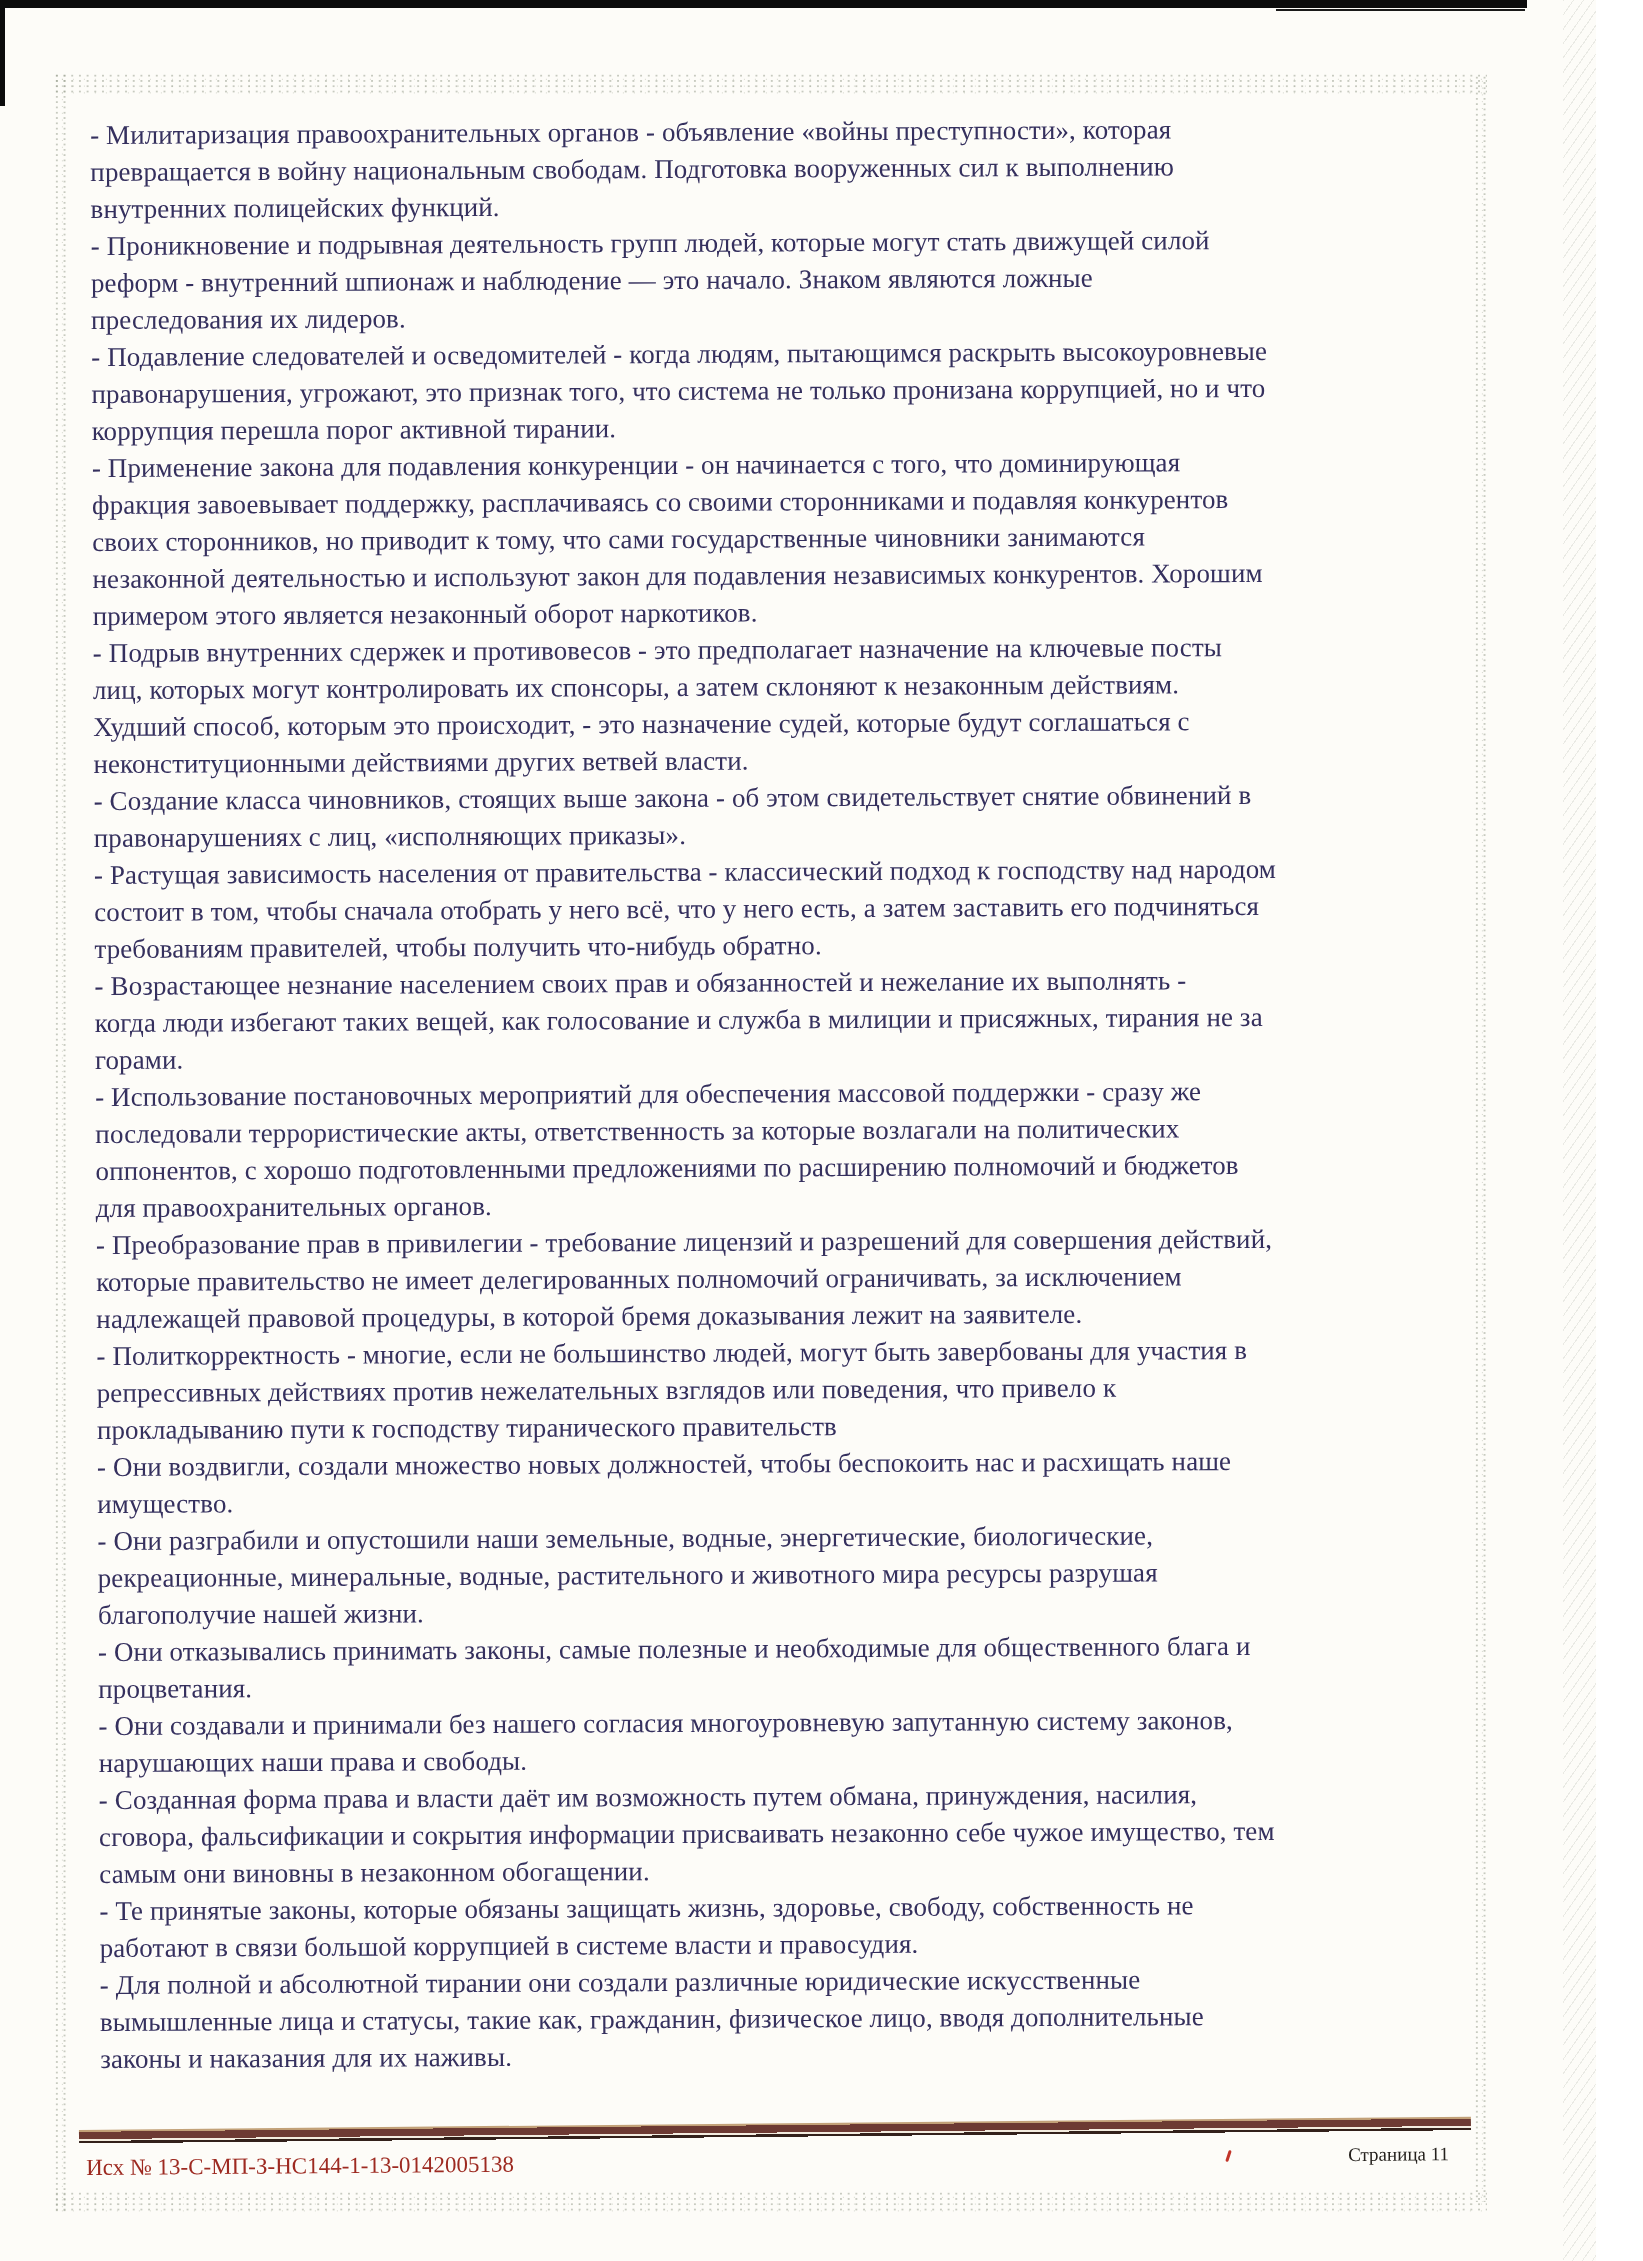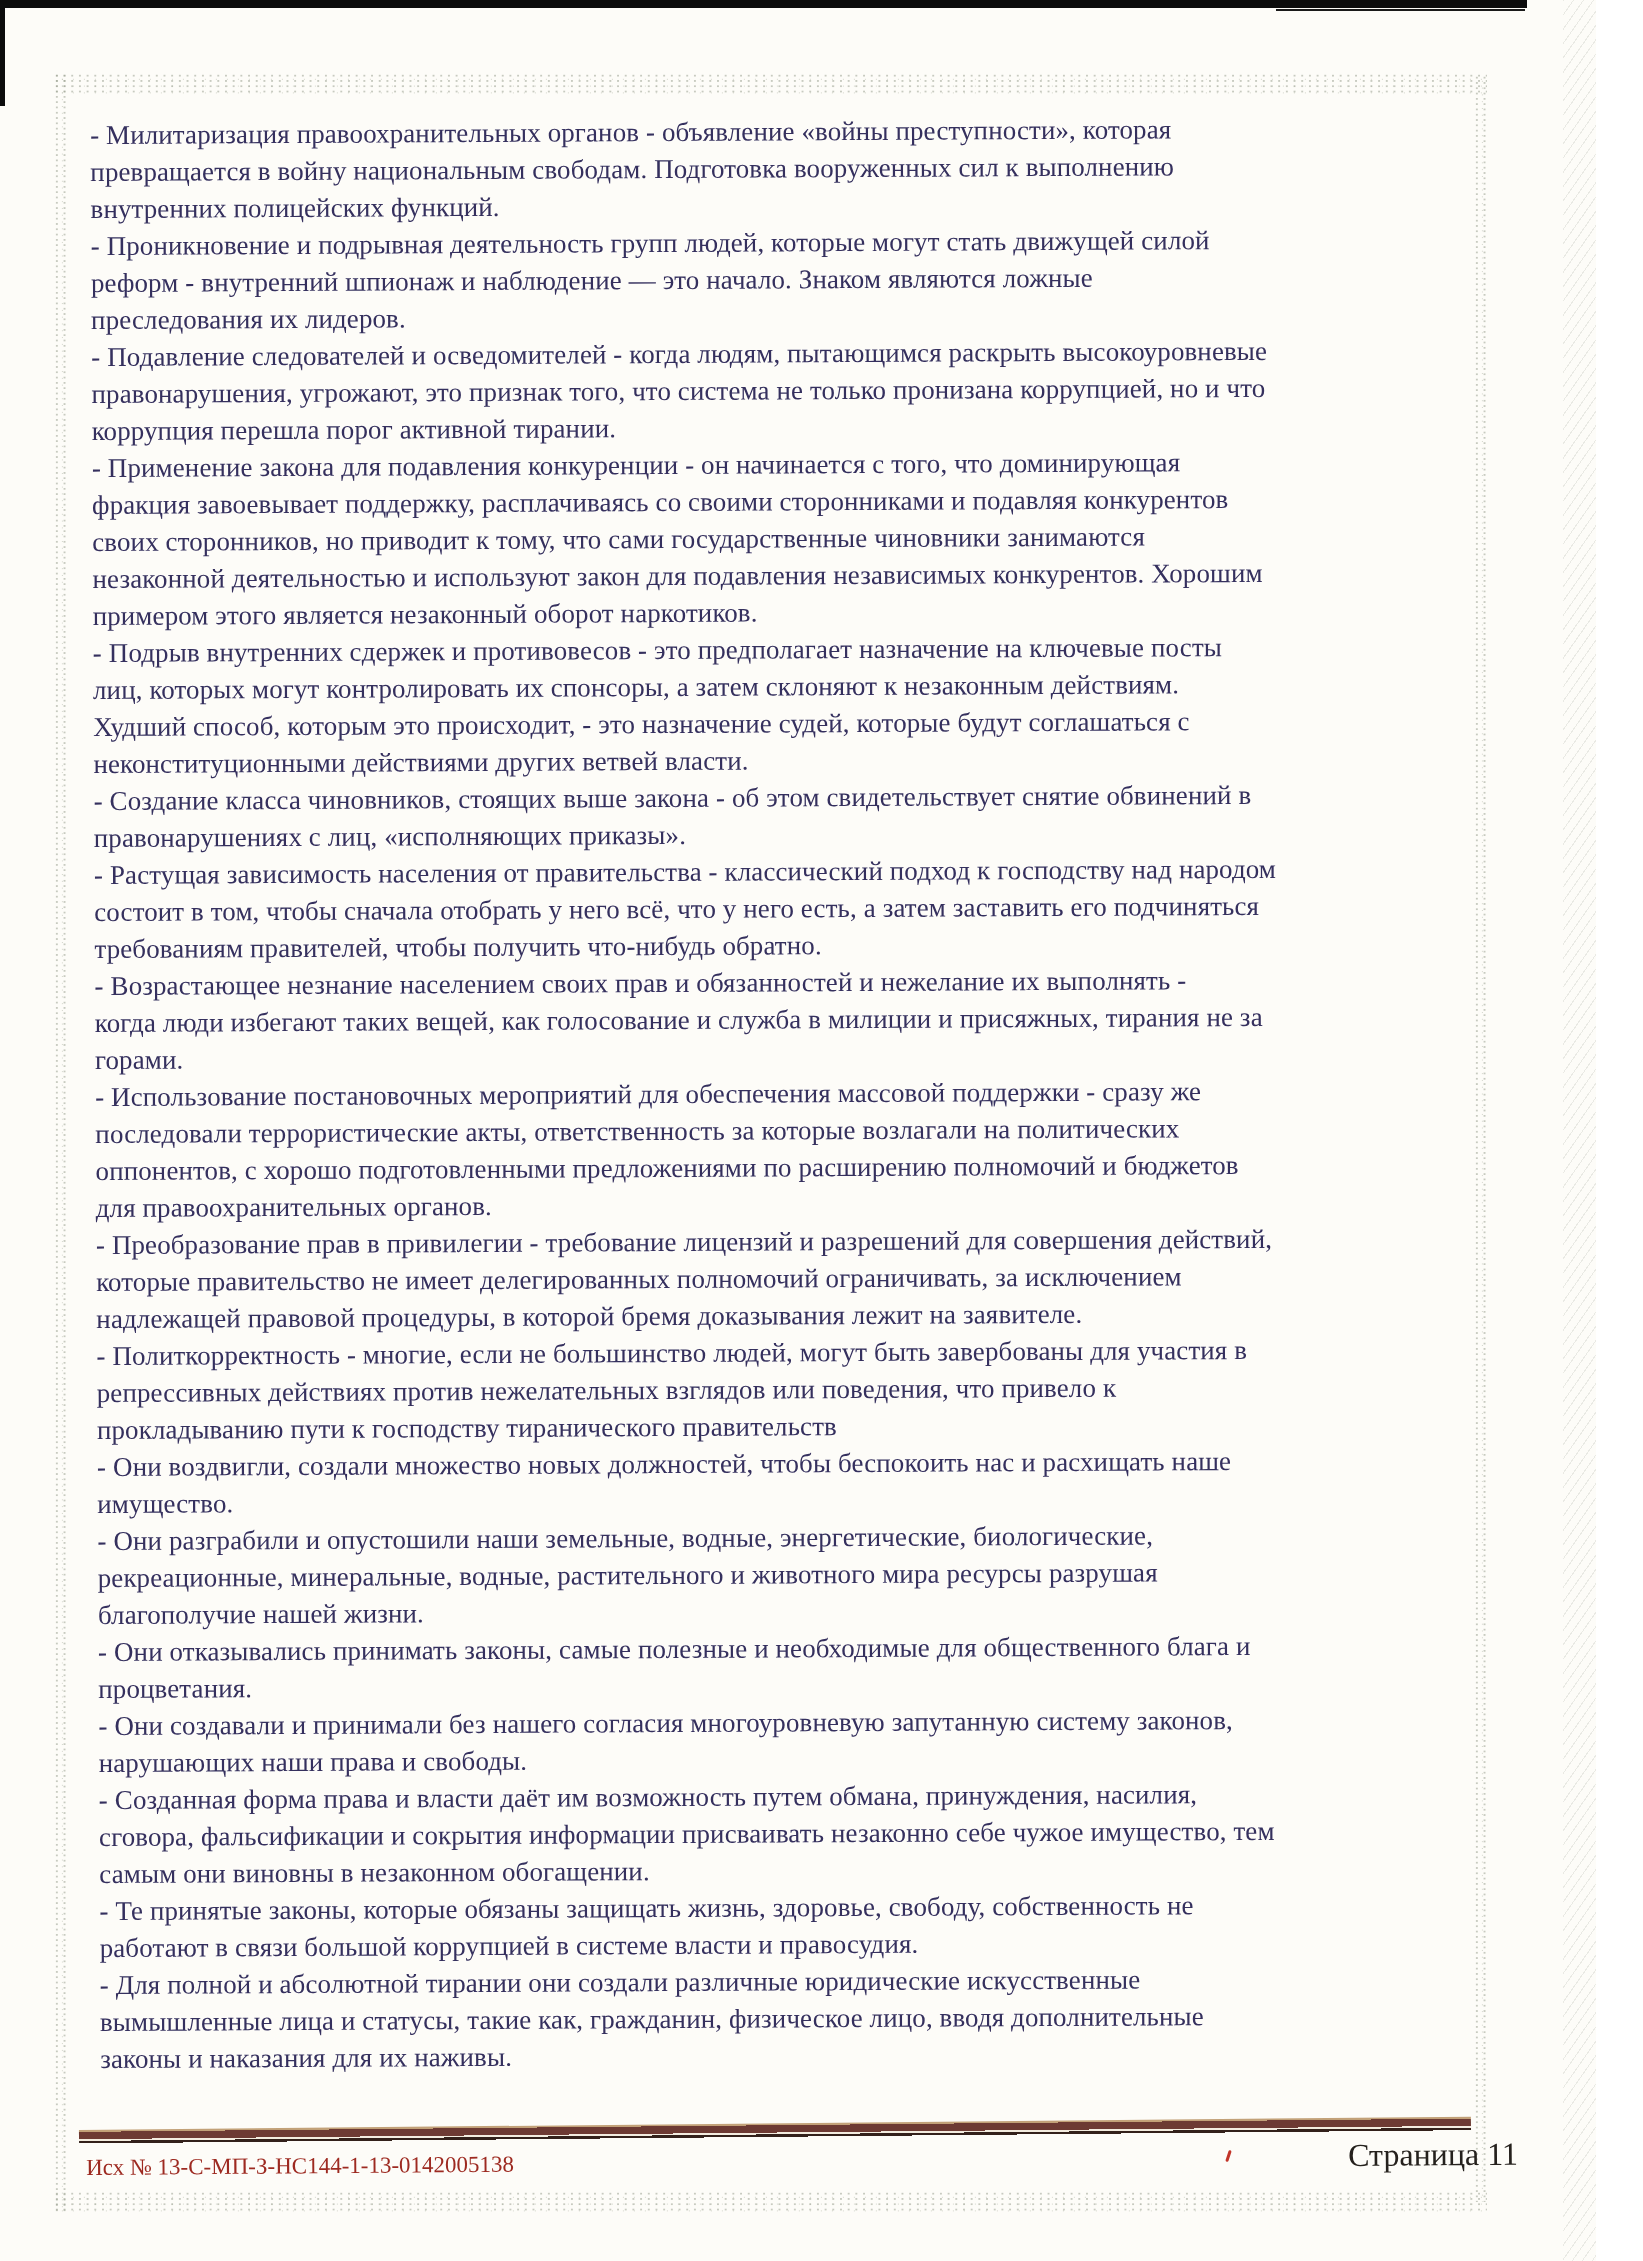--- a/index.html
+++ b/index.html
@@ -52,21 +52,21 @@
       transparent 13.5px);
   }
   .footer-ref{
     position:absolute;left:86px;top:2154px;
     transform:rotate(-0.45deg);transform-origin:0 0;
     color:#9d2a21;font-size:23px;line-height:27px;white-space:nowrap;
   }
   .footer-page{
     position:absolute;left:1348px;top:2141px;
     transform:rotate(-0.45deg);transform-origin:0 0;
-    color:#25211d;font-size:32px;line-height:28px;white-space:nowrap;font-family:Liberation Serif, serif;
+    color:#25211d;font-size:19px;line-height:28px;white-space:nowrap;font-family:Liberation Serif, serif;
   }
   .red-mark{
     position:absolute;left:1227px;top:2150px;width:2.9px;height:12px;
     background:#c23429;border-radius:1.5px;transform:rotate(18deg);
   }
 </style>
 </head>
 <body>
 
 <div id="scan">

